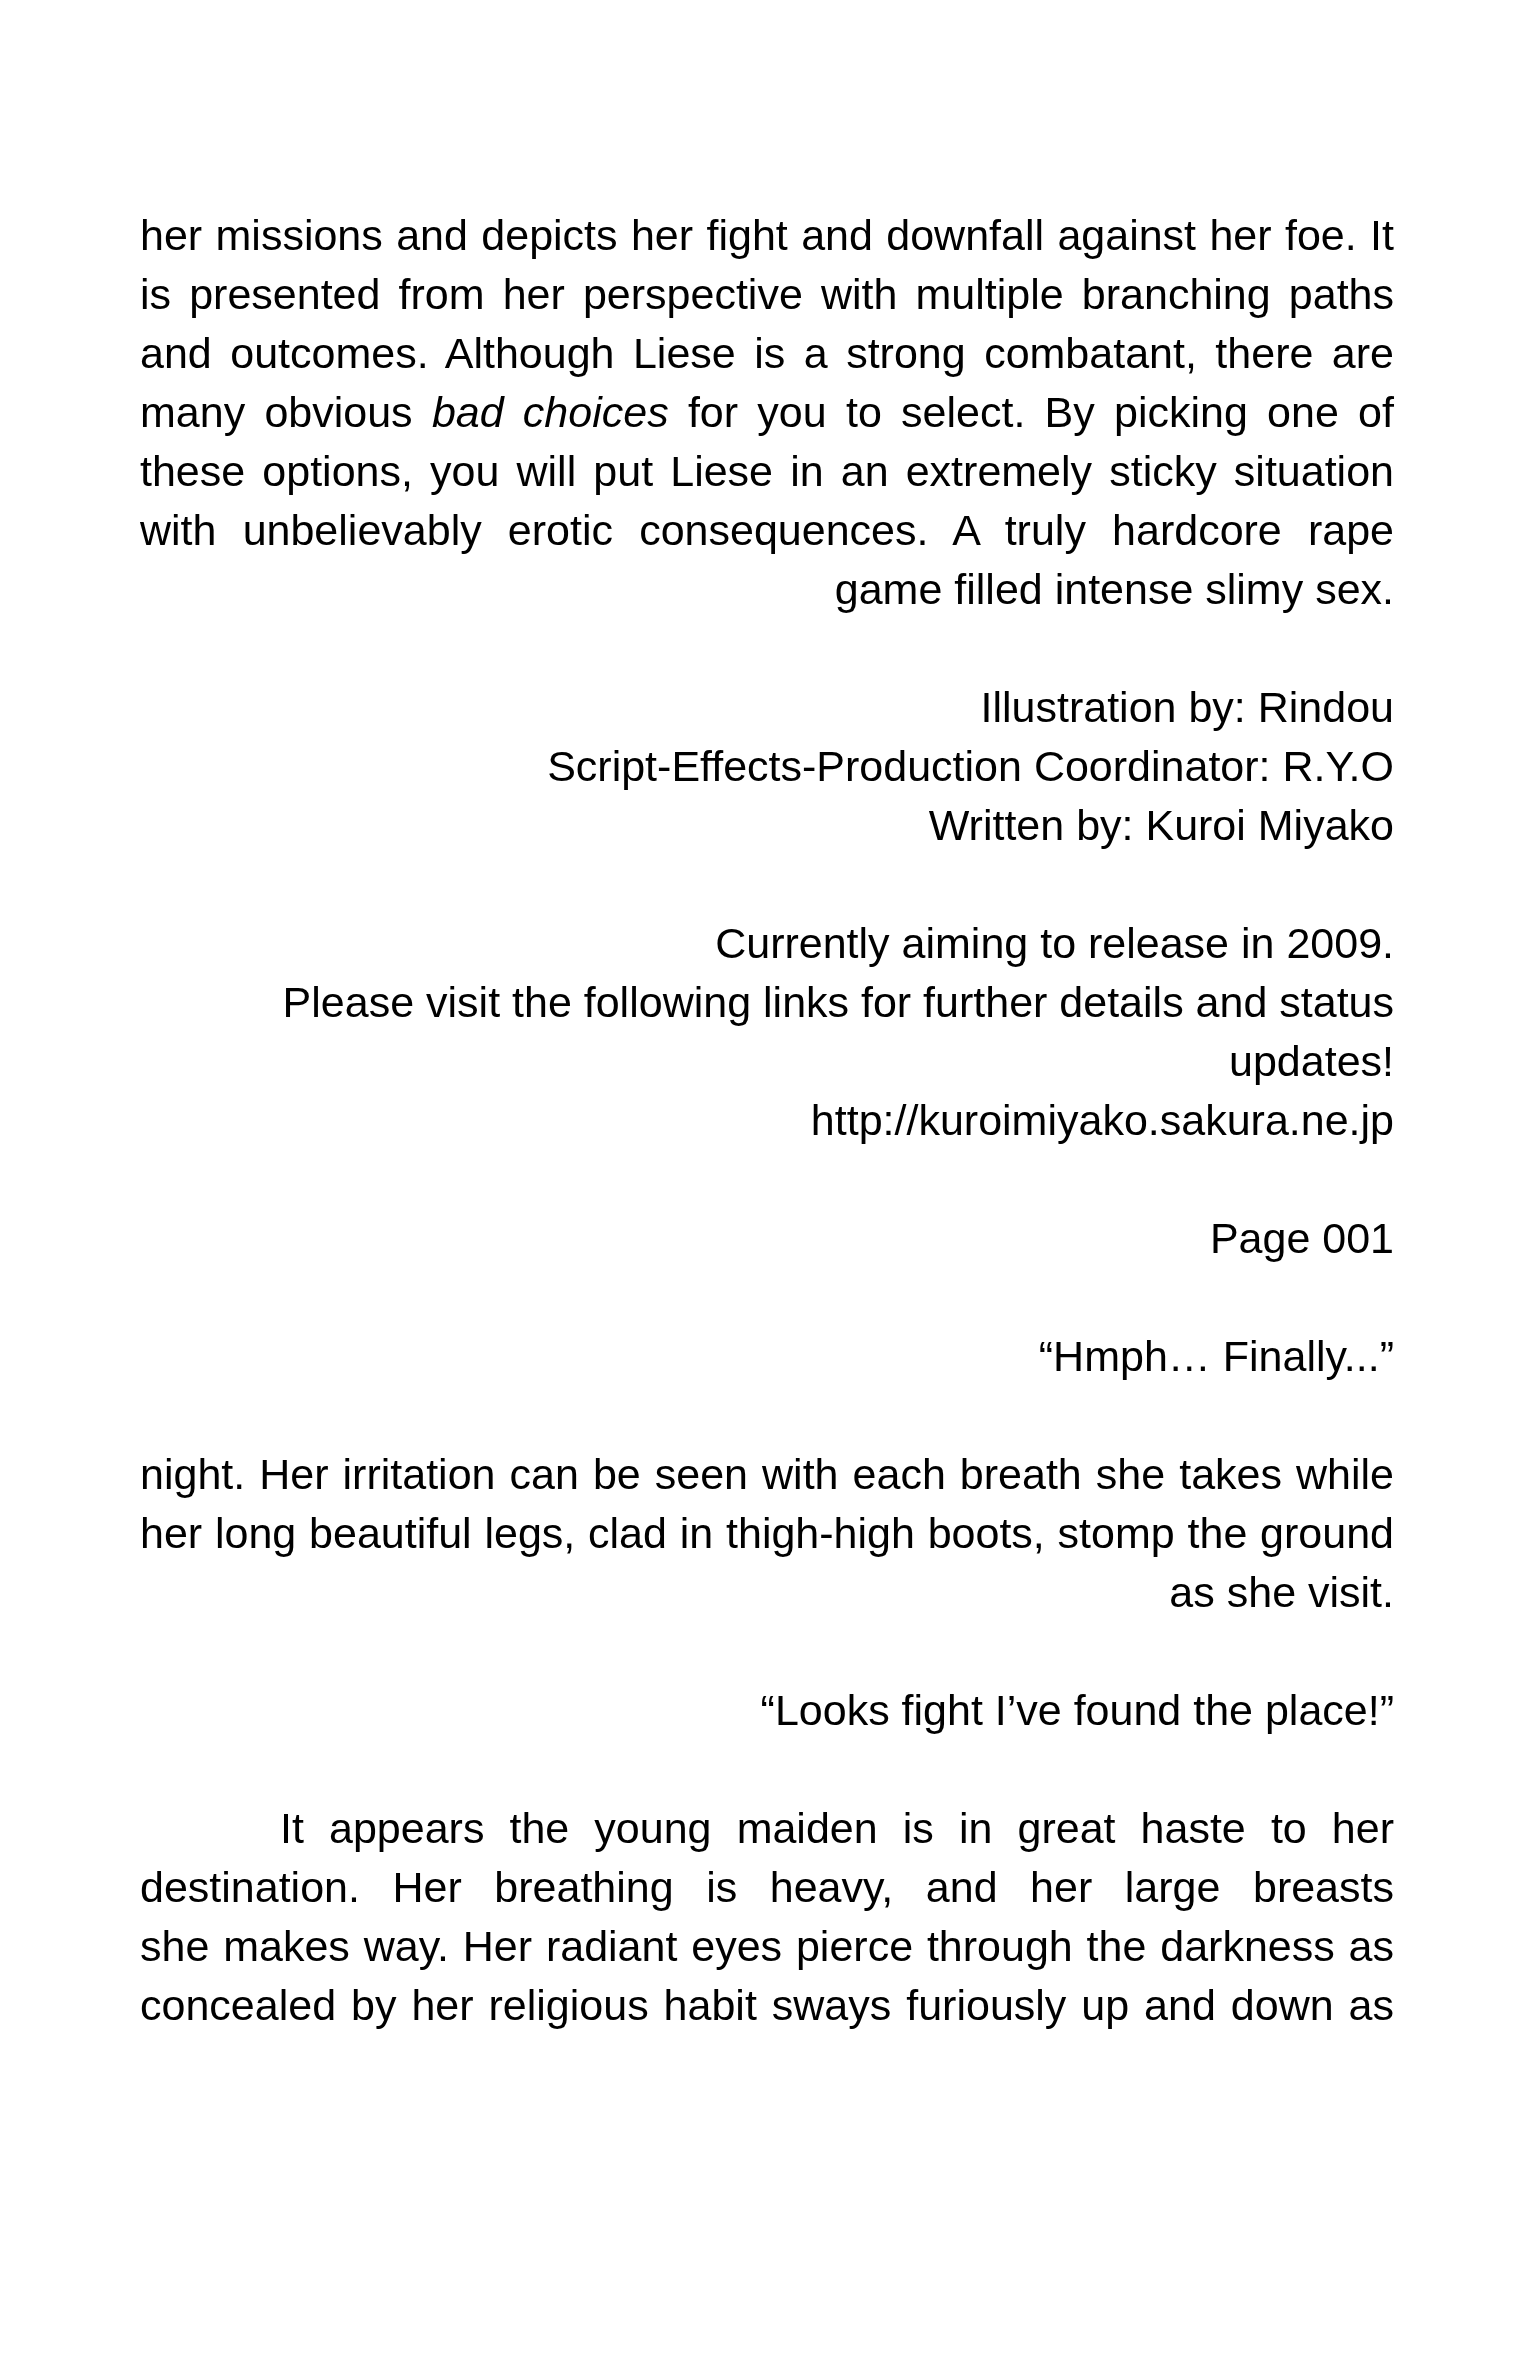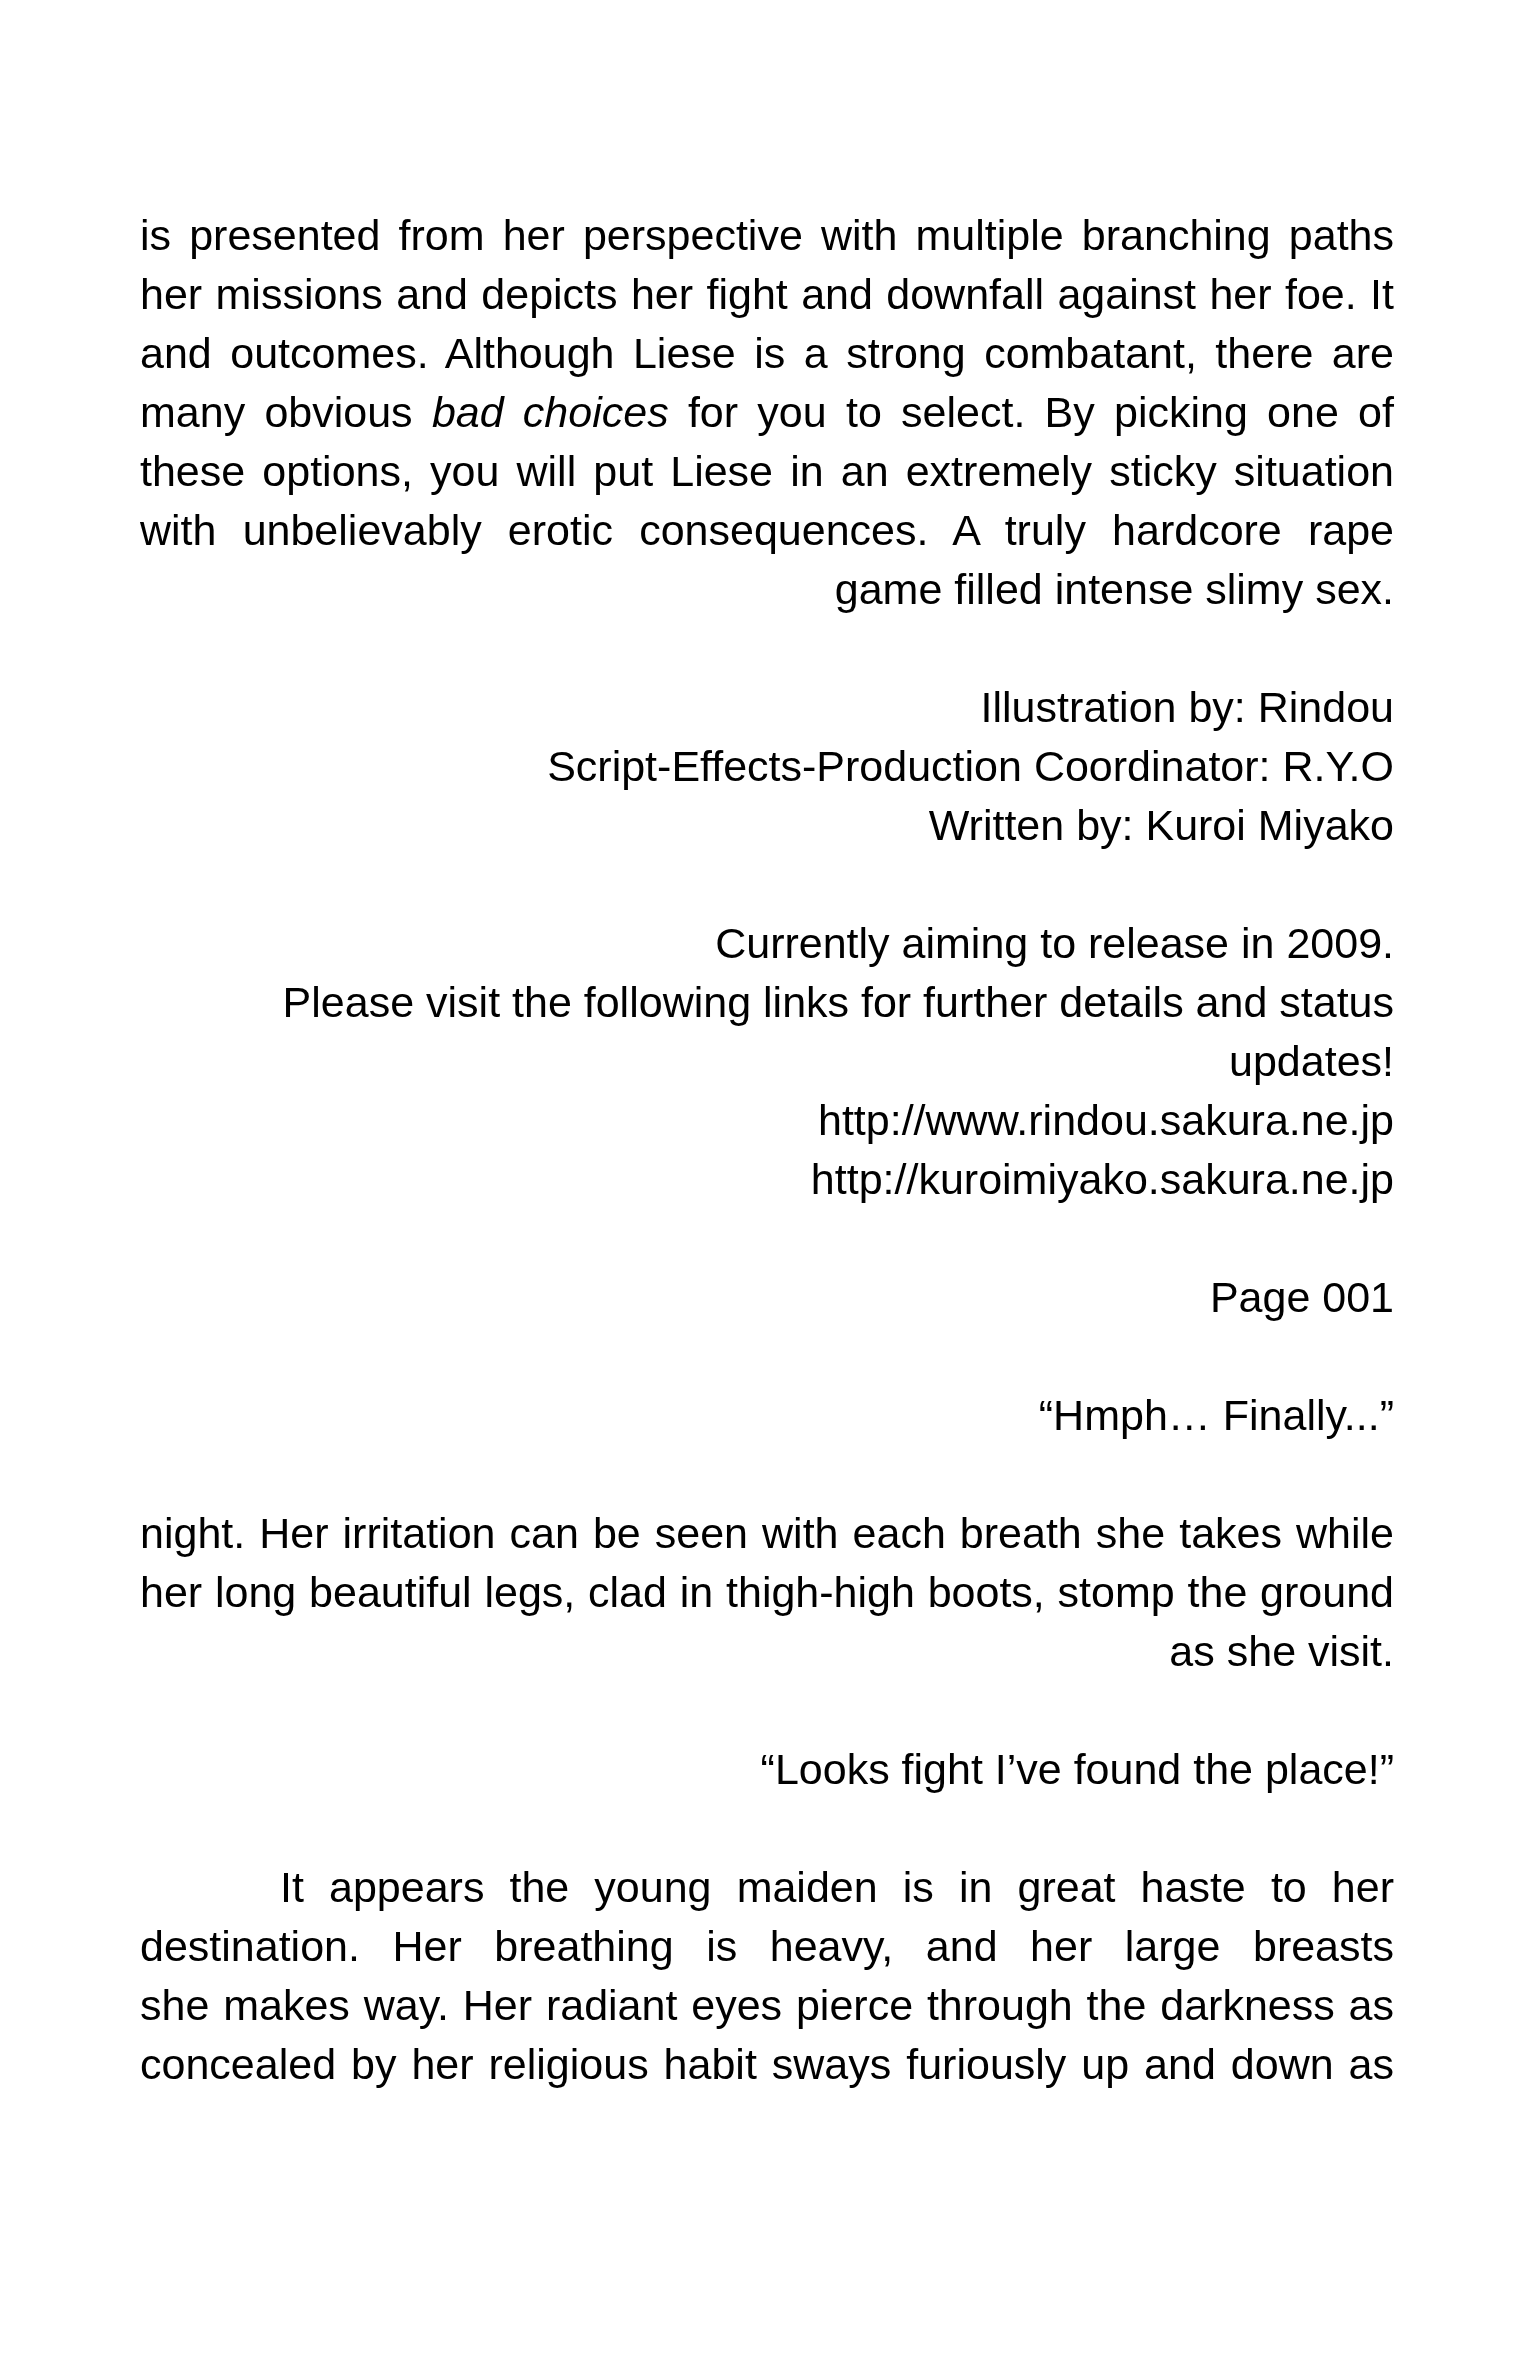--- a/index.html
+++ b/index.html
@@ -46,22 +46,22 @@
     font-style: italic;
   }
 </style>
 </head>
 <body>
 
 <div id="page">
   <div id="text-block">
 
     <div>
+      <div class="line just">her missions and depicts her fight and downfall against her foe. It</div>
       <div class="line just">is presented from her perspective with multiple branching paths</div>
-      <div class="line just">her missions and depicts her fight and downfall against her foe. It</div>
       <div class="line just">and outcomes. Although Liese is a strong combatant, there are</div>
       <div class="line just"><span>many obvious </span><span class="italic">bad choices</span><span> for you to select. By picking one of</span></div>
       <div class="line just">these options, you will put Liese in an extremely sticky situation</div>
       <div class="line just">with unbelievably erotic consequences. A truly hardcore rape</div>
       <div class="line left">game filled intense slimy sex.</div>
     </div>
 
     <div class="blank"></div>
 
     <div>
@@ -69,21 +69,20 @@
       <div class="line left">Script-Effects-Production Coordinator: R.Y.O</div>
       <div class="line left">Written by: Kuroi Miyako</div>
     </div>
 
     <div class="blank"></div>
 
     <div>
       <div class="line left">Currently aiming to release in 2009.</div>
       <div class="line left">Please visit the following links for further details and status</div>
       <div class="line left">updates!</div>
-      <div class="line left">http://www.rindou.sakura.ne.jp</div>
       <div class="line left">http://kuroimiyako.sakura.ne.jp</div>
     </div>
 
     <div class="blank"></div>
 
     <div class="line left">Page 001</div>
 
     <div class="blank"></div>
 
     <div class="line left">“Hmph… Finally...”</div>

